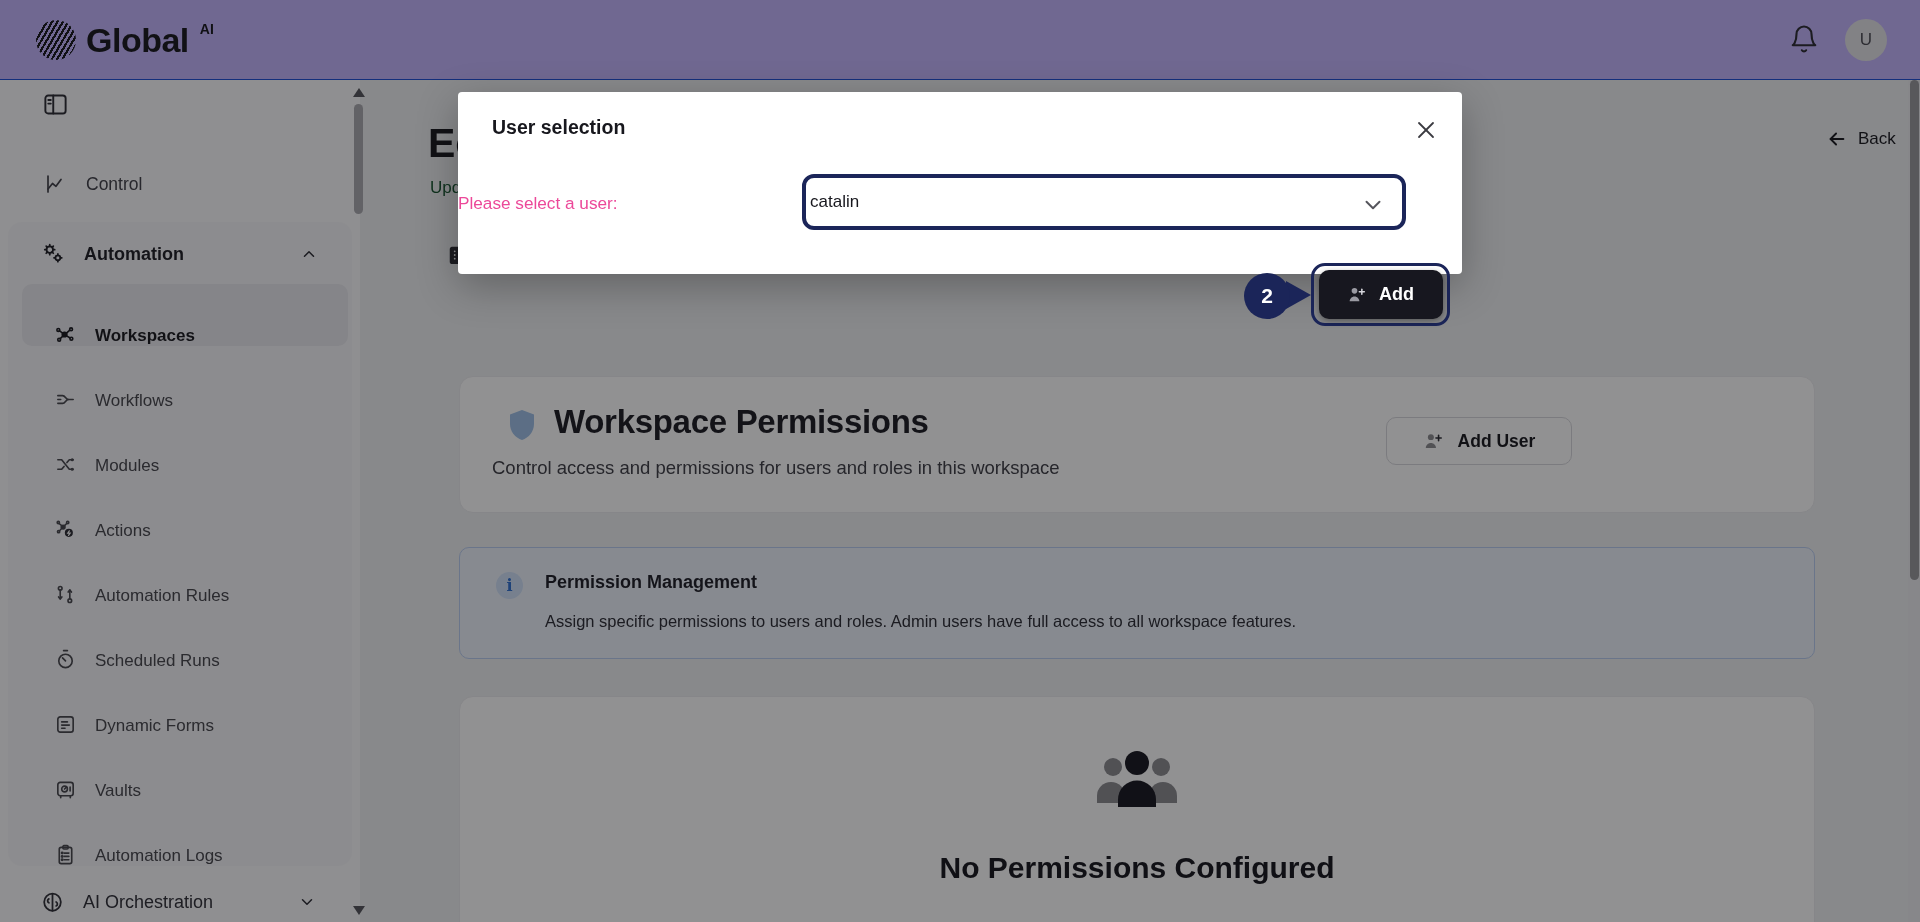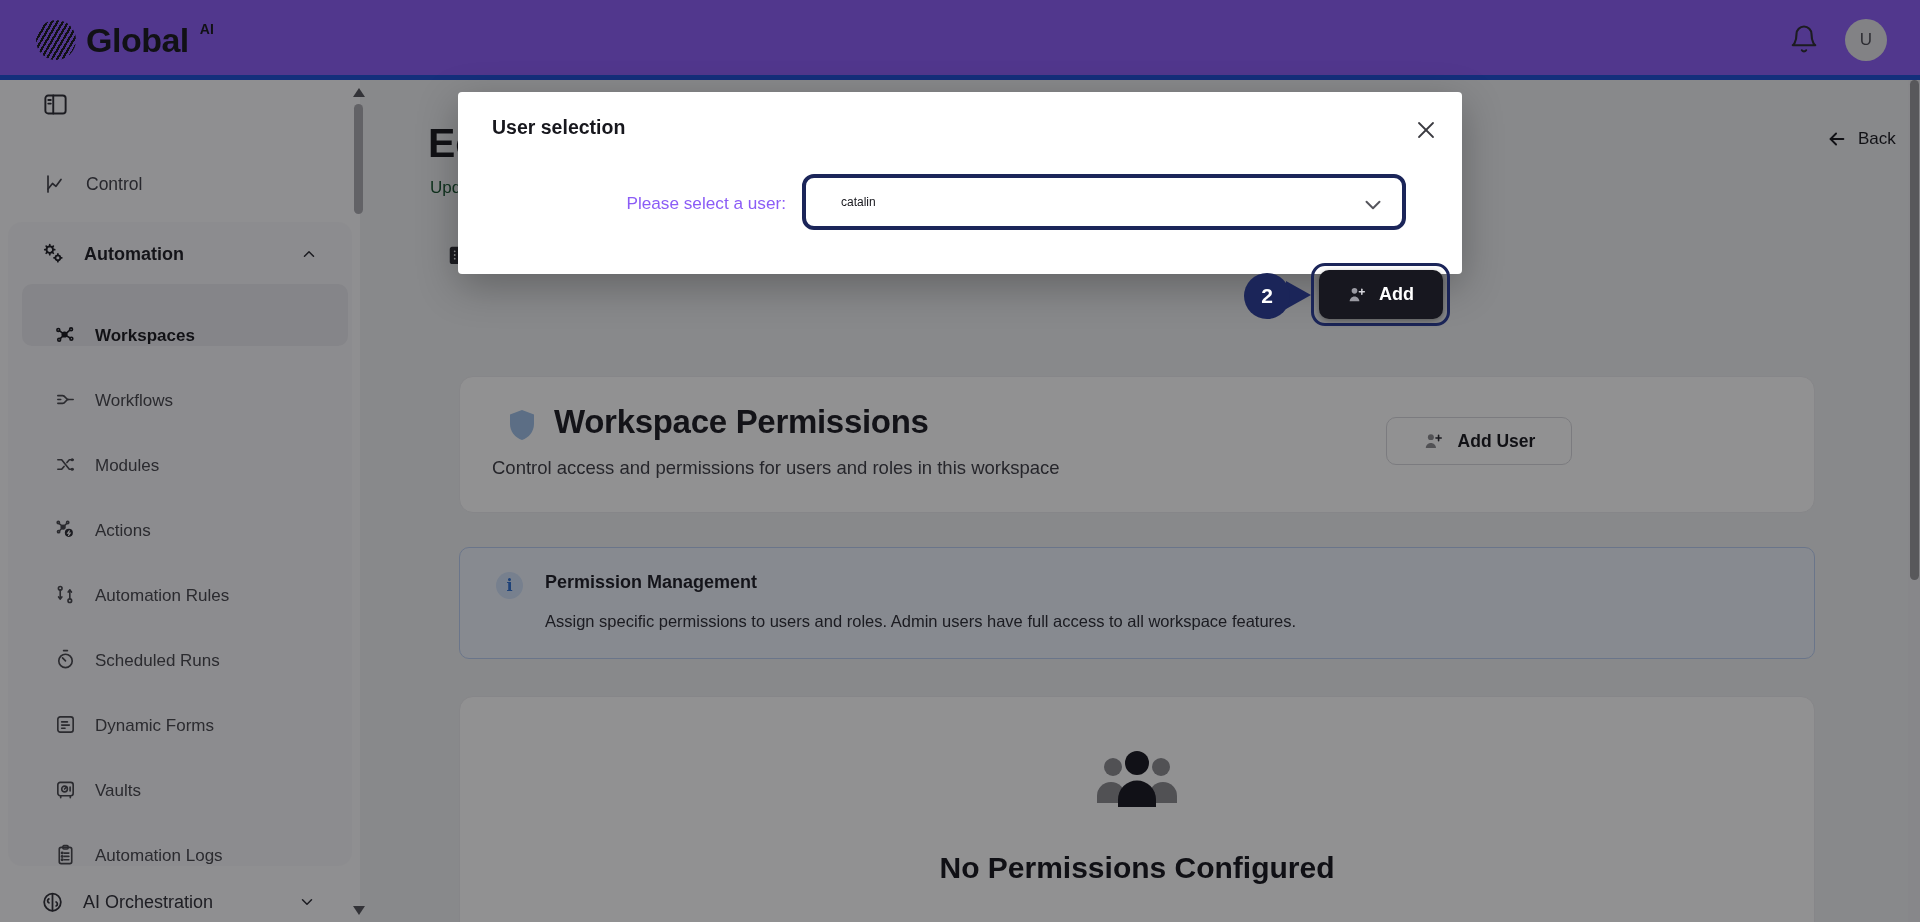--- a/index.html
+++ b/index.html
@@ -2,21 +2,21 @@
 <html><head>
 <meta charset="utf-8">
 <style>
   *{margin:0;padding:0;box-sizing:border-box}
   html,body{background:#e8e8ea}
   body{font-family:"Liberation Sans",sans-serif;-webkit-font-smoothing:antialiased}
   #page{position:relative;width:1920px;height:922px;overflow:hidden;background:#eef0f2}
   svg{display:block}
 
   
-  #header{position:absolute;inset:0 0 auto 0;height:80px;background:#8b5cf6;border-bottom:5px solid #1d4ed8;z-index:5}
+  #header{position:absolute;inset:0 0 auto 0;height:80px;background:#c4b5fd;border-bottom:1px solid #1d4ed8;z-index:5}
   .logo{position:absolute;left:36px;top:20px;display:flex;align-items:flex-start;gap:10px}
   .logo-mark{width:40px;height:40px;border-radius:50%;background:repeating-linear-gradient(120deg,#17171d 0 2.2px,rgba(0,0,0,0) 2.2px 4.6px);flex:none}
   .logo-text{font-size:34px;font-weight:700;color:#17171d;line-height:40px;letter-spacing:-.5px}
   .logo-sup{font-size:14px;font-weight:700;color:#17171d;margin-top:1px;margin-left:1px}
   .bell{position:absolute;left:1789px;top:24px}
   .avatar{position:absolute;left:1845px;top:19px;width:42px;height:42px;border-radius:50%;background:#e4e4e8;color:#4a4a52;display:flex;align-items:center;justify-content:center;font-size:17px}
 
   
   #sidebar{position:absolute;left:0;top:80px;width:360px;height:842px;background:#fbfbfd;z-index:4}
   .panel-toggle{position:absolute;left:42px;top:11px;cursor:pointer}
@@ -59,23 +59,23 @@
   #card-empty .etitle{margin-top:28px;font-size:30px;font-weight:600;color:#15151c}
 
   .page-scrollbar{position:absolute;left:1908px;top:80px;width:12px;height:842px;background:#ededf0;z-index:2}
   .page-scroll-thumb{position:absolute;left:1.5px;top:0;width:9px;height:500px;border-radius:5px;background:#97979c;cursor:grab}
 
   
   #overlay{position:absolute;inset:0;background:rgba(10,10,14,.45);z-index:40}
   #modal{position:absolute;left:458px;top:92px;width:1004px;height:182px;background:#fff;border-radius:4px;box-shadow:0 12px 40px rgba(0,0,0,.28);z-index:50}
   #modal .mtitle{position:absolute;left:34px;top:24px;font-size:19.5px;font-weight:600;color:#17171d}
   #modal .mclose{position:absolute;left:952px;top:22px;cursor:pointer;padding:4px}
-  #modal .mlabel{position:absolute;left:0;top:101px;width:328px;text-align:right;font-size:17.2px;color:#8b5cf6}
+  #modal .mlabel{position:absolute;left:0;top:101px;width:328px;font-size:17.2px;color:#ec4899}
   .uselect{position:absolute;left:344px;top:82px;width:604px;height:56px;border:4px solid #1b2559;border-radius:12px;background:#fff;display:flex;align-items:center;cursor:pointer}
-  .uselect .val{padding-left:35px;font-size:12px;color:#17171d}
+  .uselect .val{padding-left:4px;font-size:17px;color:#17171d}
   .uselect .chev{position:absolute;right:16px;top:14px}
   .add-outline{position:absolute;left:853px;top:171px;width:139px;height:63px;border:3.5px solid #1b2559;border-radius:14px;display:flex;align-items:center;justify-content:center}
   .add-btn{width:124px;height:49px;background:#17171f;border-radius:10px;display:flex;align-items:center;justify-content:center;gap:12px;color:#fff;font-size:18px;font-weight:700;cursor:pointer;box-shadow:0 2px 6px rgba(0,0,0,.35)}
   .step-badge{position:absolute;left:786px;top:181px;width:46px;height:46px;border-radius:50%;background:#1b2559;color:#fff;display:flex;align-items:center;justify-content:center;font-size:21px;font-weight:600;z-index:55}
   .step-tail{position:absolute;left:828px;top:189px;width:0;height:0;border-top:14px solid transparent;border-bottom:14px solid transparent;border-left:25px solid #1b2559;z-index:54}
 </style>
 </head>
 <body>
 
 <div id="page">

